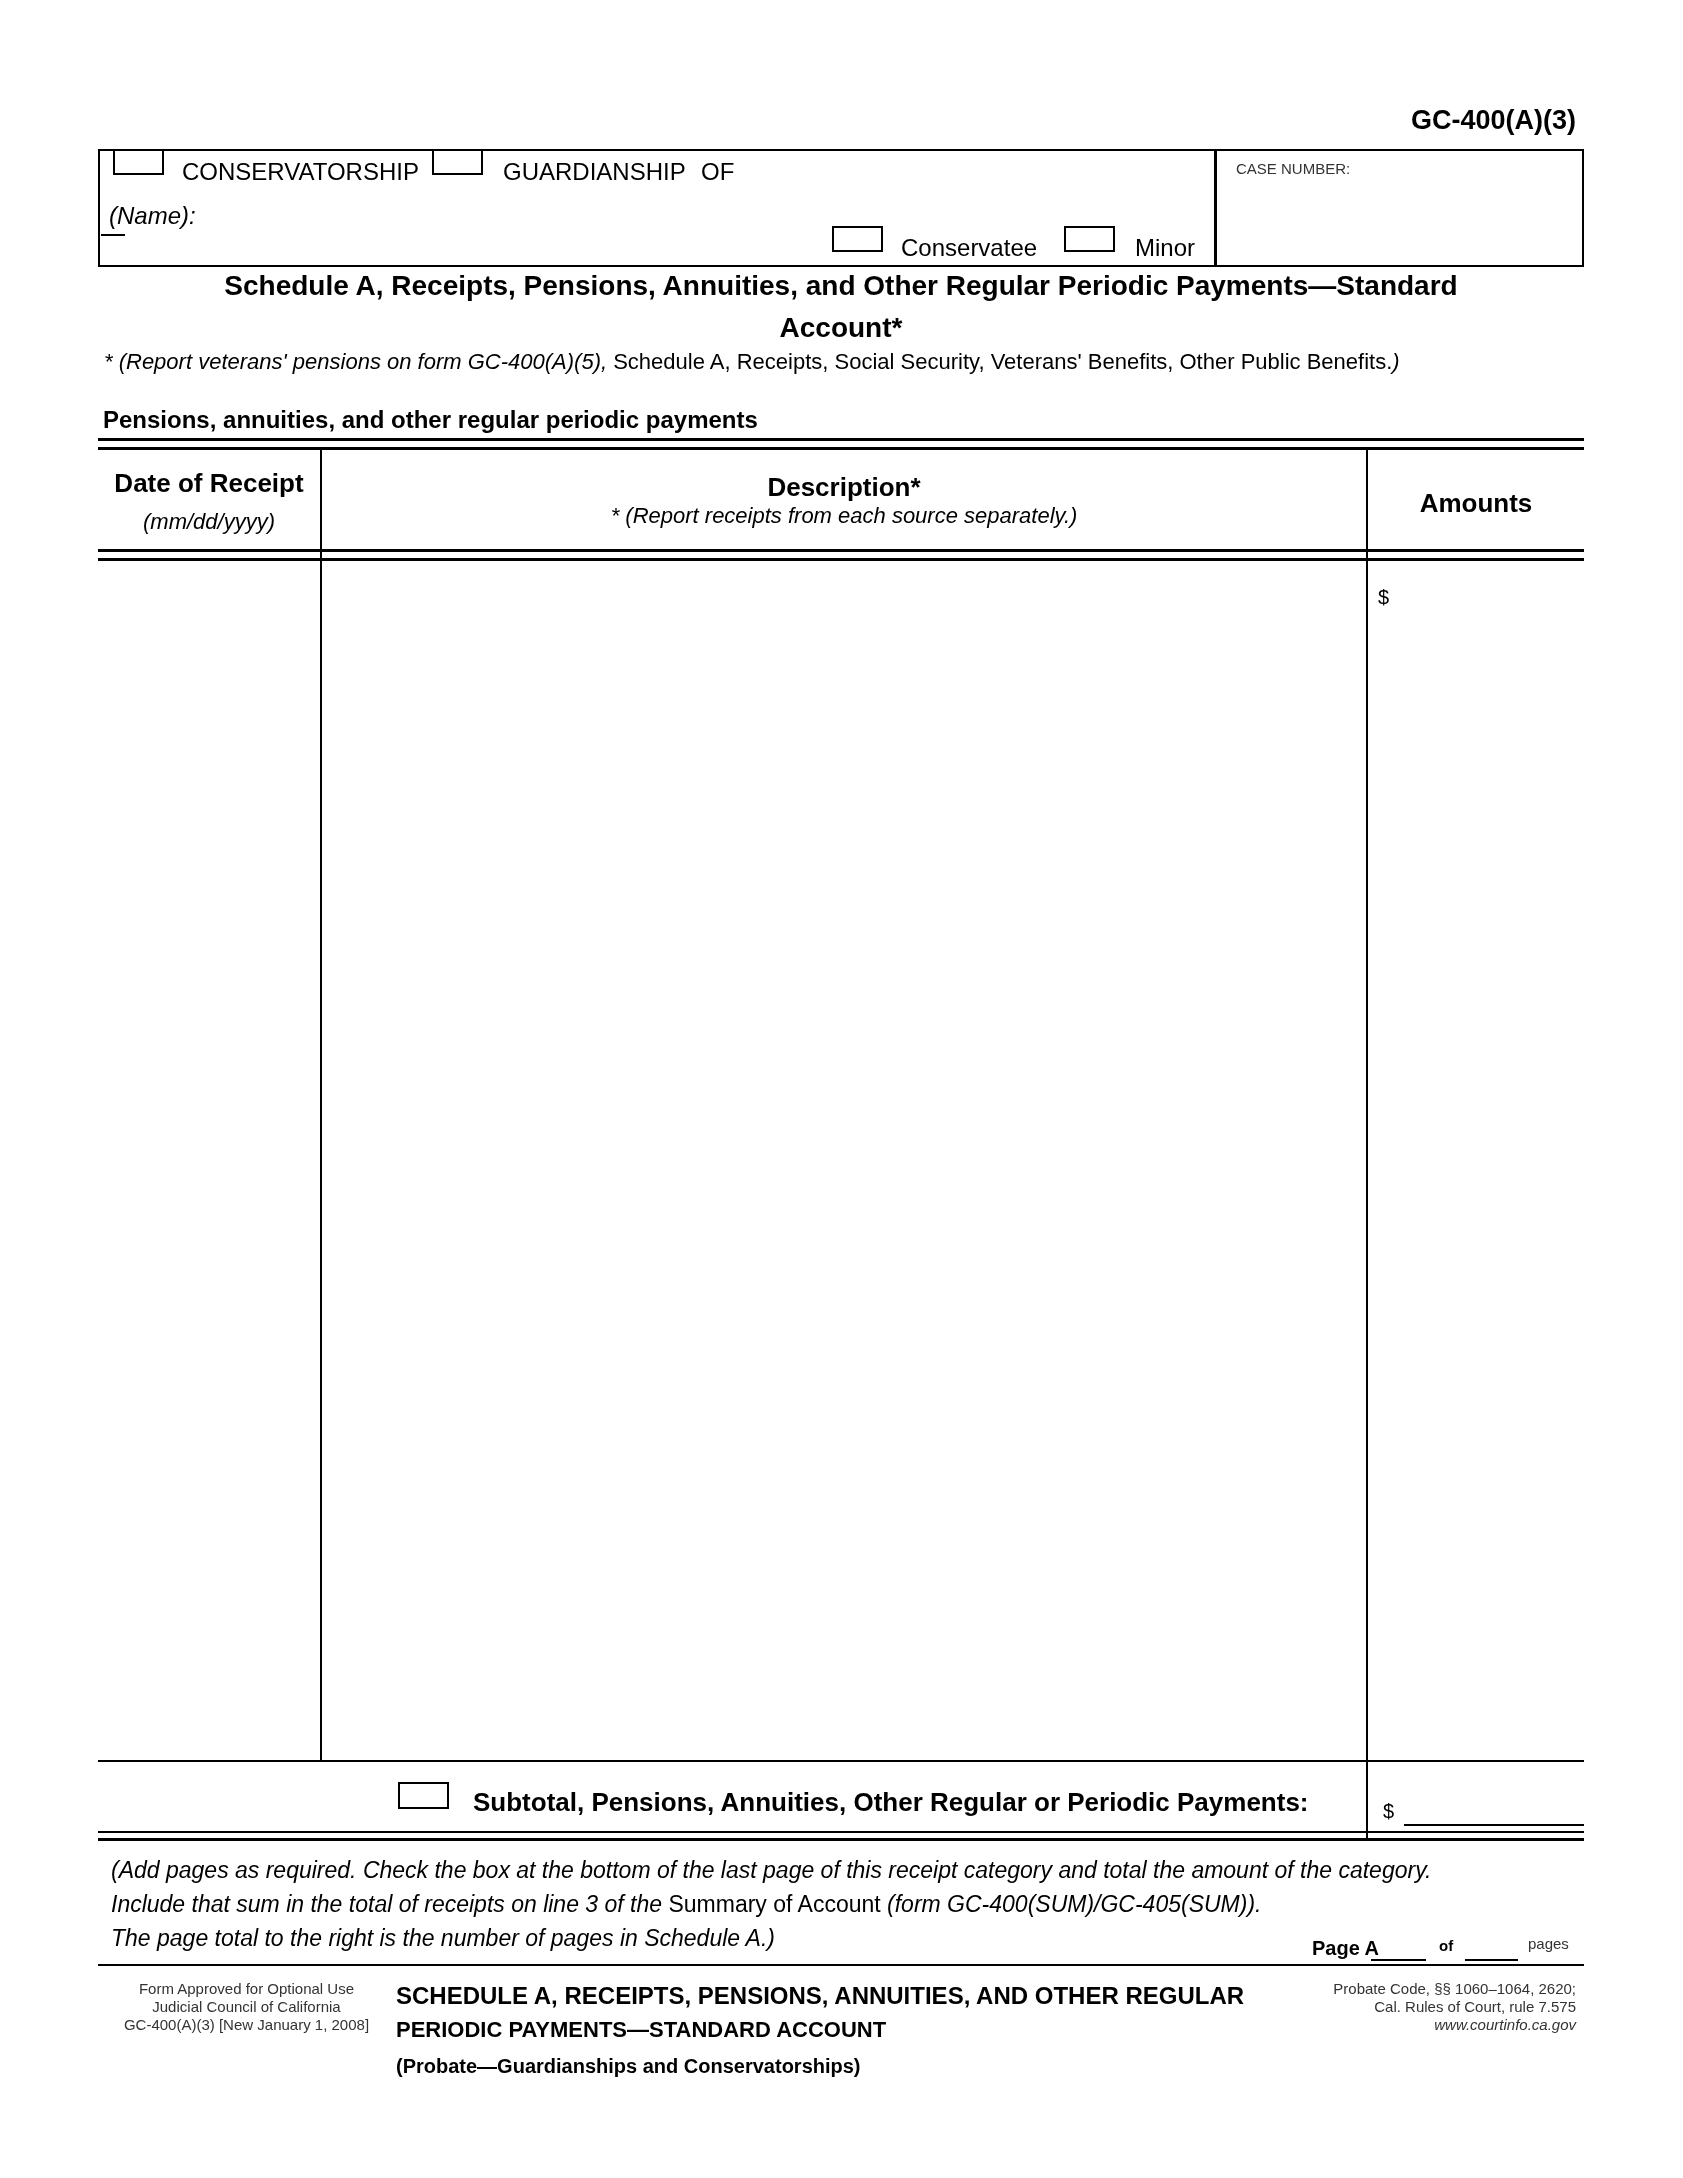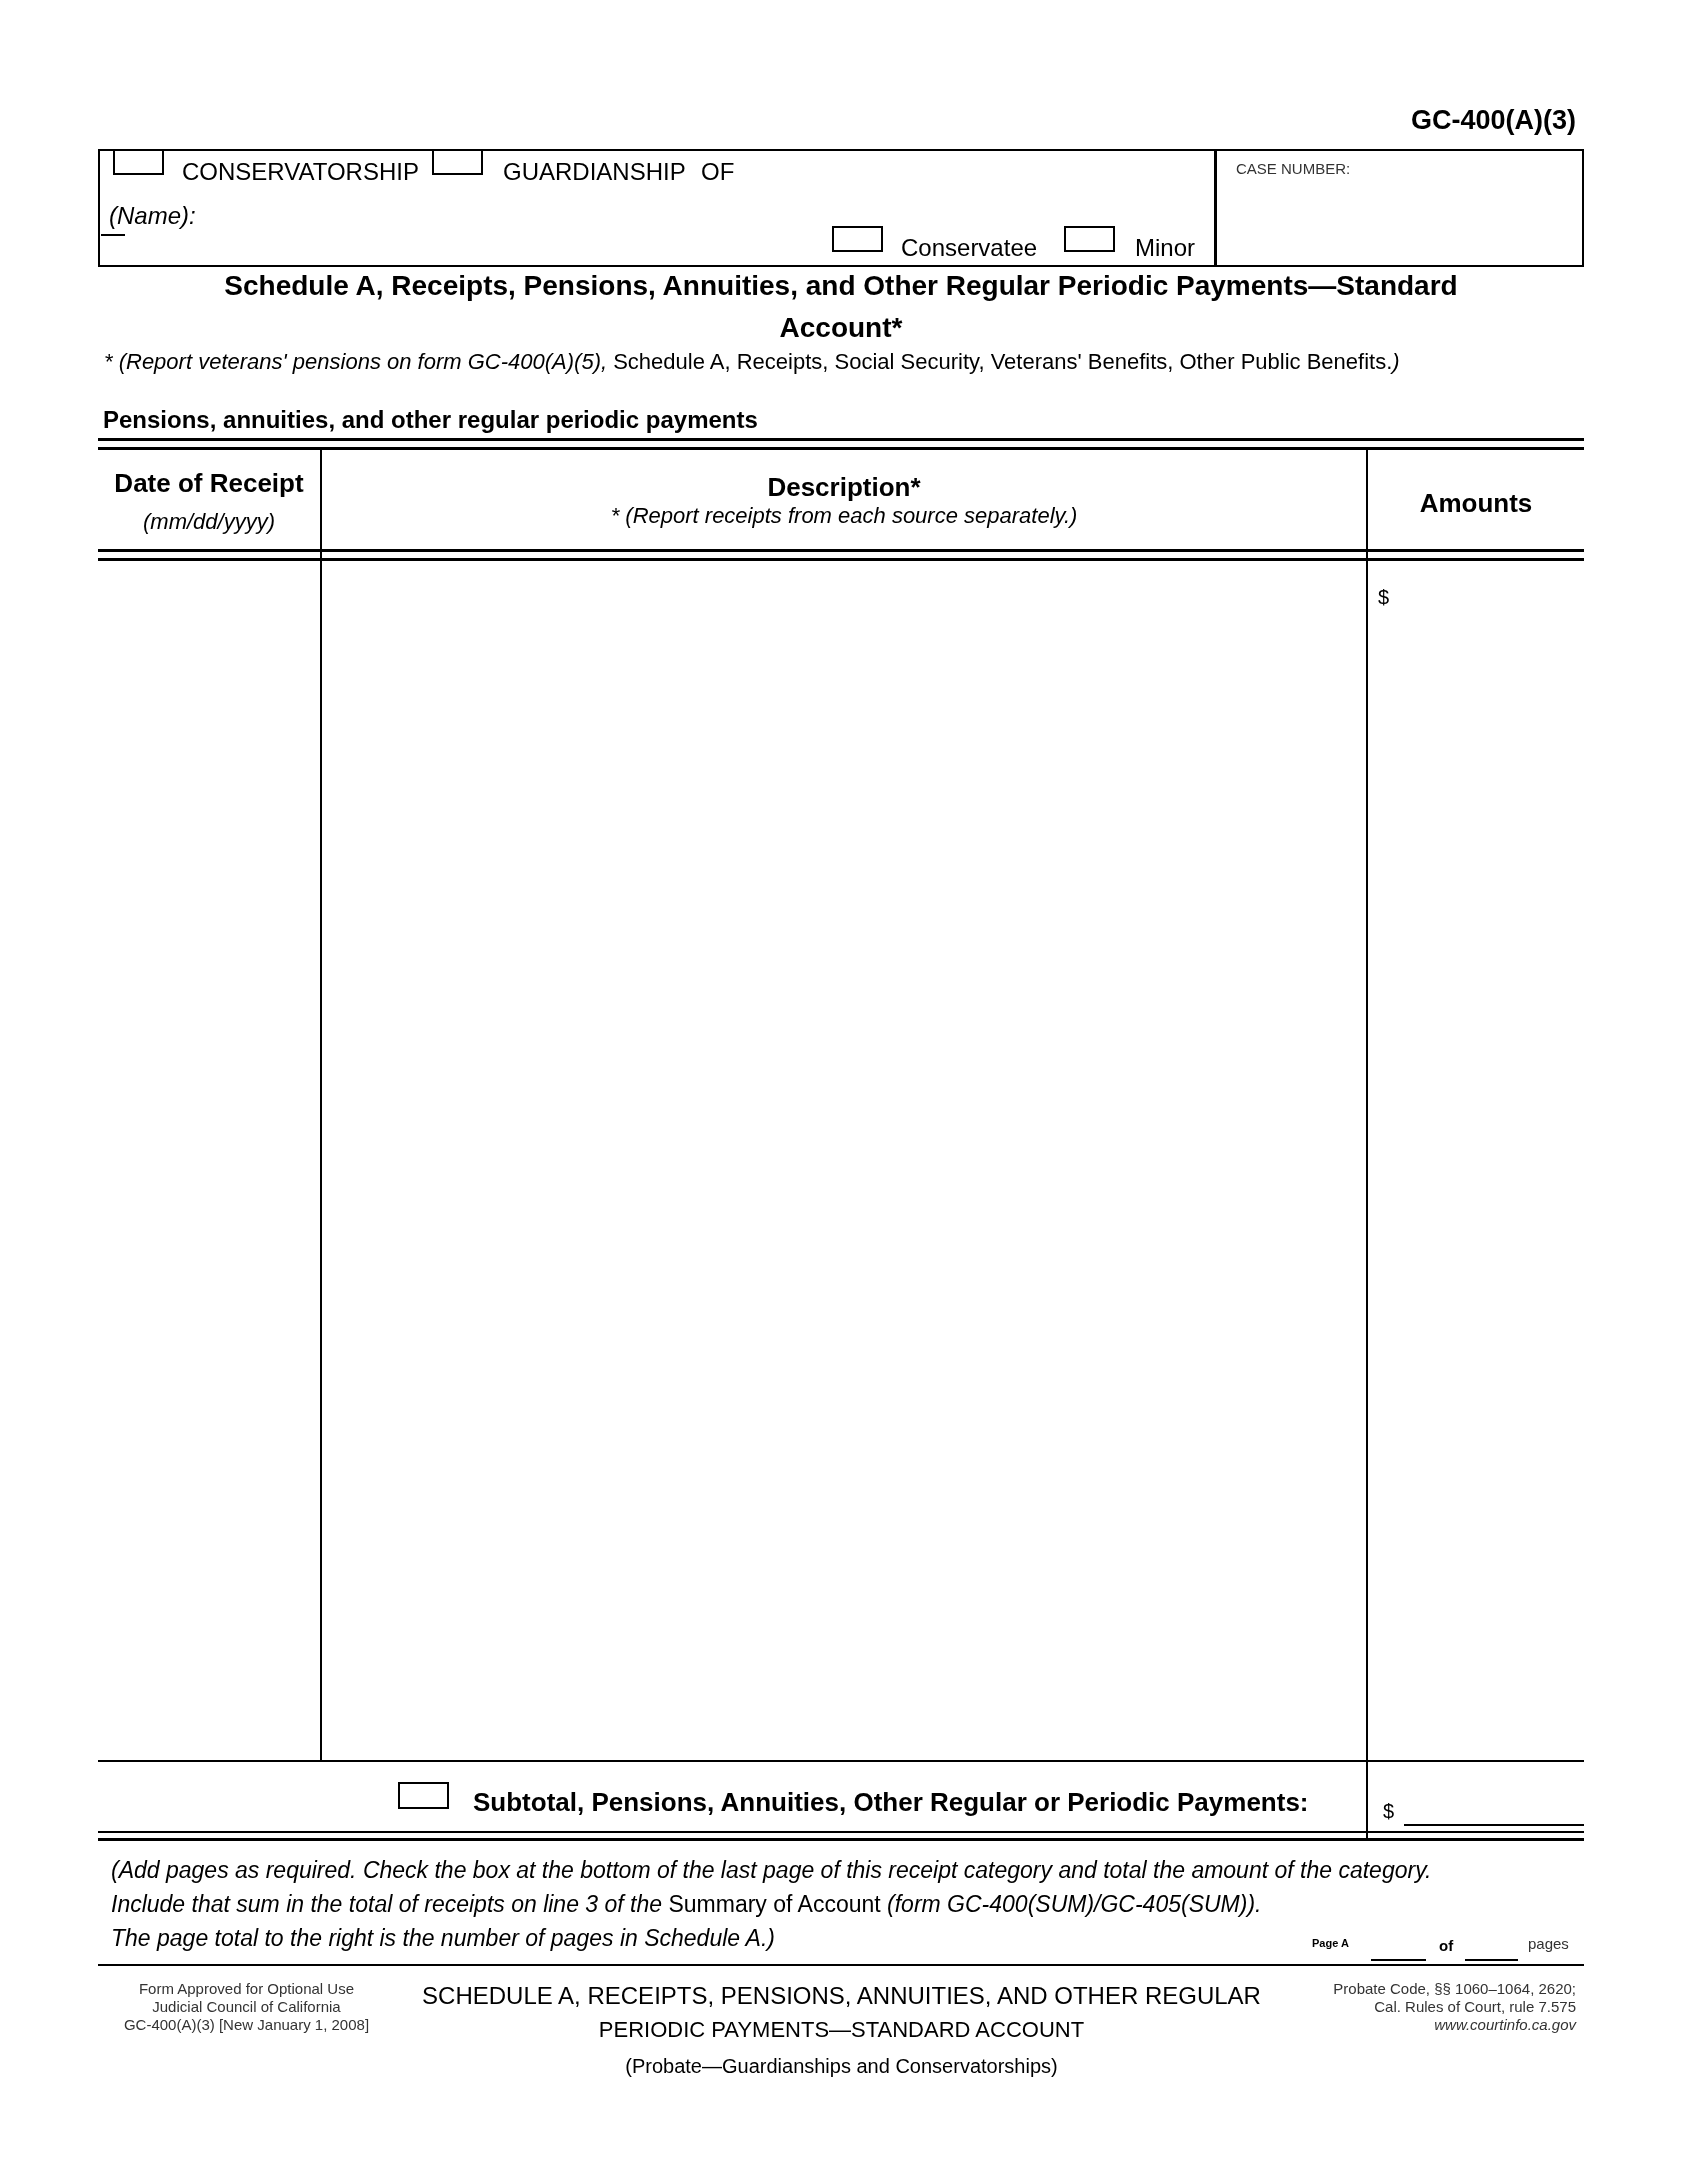--- a/index.html
+++ b/index.html
@@ -83,33 +83,33 @@
 
 <div class="cb" style="left:398px;top:1782px;width:51px;height:27px;"></div>
 <div class="abs" style="left:473px;top:1781px;font-weight:bold;font-size:26px;">Subtotal, Pensions, Annuities, Other Regular or Periodic Payments:</div>
 <div class="abs" style="left:1383px;top:1794px;font-size:20px;">$</div>
 <div class="abs" style="left:1404px;top:1790px;width:180px;height:28px;border-bottom:2px solid #000;"></div>
 
 <div class="abs foot-note" style="top:1851px;">(Add pages as required.  Check the box at the bottom of the last page of this receipt category and total the amount of the category.</div>
 <div class="abs foot-note" style="top:1885px;"><span>Include that sum in the total of receipts on line 3 of the </span><span style="font-style:normal;">Summary of Account</span><span> (form GC-400(SUM)/GC-405(SUM)).</span></div>
 <div class="abs foot-note" style="top:1919px;">The page total to the right is the number of pages in Schedule A.)</div>
 
-<div class="abs" style="left:1312px;top:1931px;font-weight:bold;font-size:11px;">Page A</div>
+<div class="abs" style="left:1312px;top:1931px;font-weight:bold;font-size:20px;">Page A</div>
 <div class="abs" style="left:1371px;top:1927px;width:55px;height:26px;border-bottom:2px solid #000;font-size:15px;text-align:center;"></div>
 <div class="abs" style="left:1439px;top:1931px;font-weight:bold;font-size:15px;">of</div>
 <div class="abs" style="left:1465px;top:1927px;width:53px;height:26px;border-bottom:2px solid #000;font-size:15px;text-align:center;"></div>
 <div class="abs" style="left:1528px;top:1929px;font-size:15px;color:#333;">pages</div>
 
 <div class="hline" style="left:98px;top:1964px;width:1486px;height:2px;"></div>
 <div class="abs" style="left:98px;top:1974px;width:297px;text-align:center;font-size:15px;color:#333;line-height:18px;">
   <div>Form Approved for Optional Use</div>
   <div>Judicial Council of California</div>
   <div>GC-400(A)(3) [New January 1, 2008]</div>
 </div>
-<div class="abs" style="left:396px;top:1973px;width:891px;text-align:center;font-weight:normal;">
+<div class="abs" style="left:396px;top:1973px;width:891px;font-weight:bold;">
   <div style="font-size:24px;line-height:34px;">SCHEDULE A, RECEIPTS, PENSIONS, ANNUITIES, AND OTHER REGULAR</div>
   <div style="font-size:22px;line-height:34px;">PERIODIC PAYMENTS—STANDARD ACCOUNT</div>
   <div style="font-size:20px;line-height:30px;margin-top:4px;">(Probate—Guardianships and Conservatorships)</div>
 </div>
 <div class="abs" style="left:1287px;top:1974px;width:289px;text-align:right;font-size:15px;color:#333;line-height:18px;">
   <div>Probate Code, §§ 1060–1064, 2620;</div>
   <div>Cal. Rules  of Court, rule 7.575</div>
   <div style="font-style:italic;">www.courtinfo.ca.gov</div>
 </div>
 

